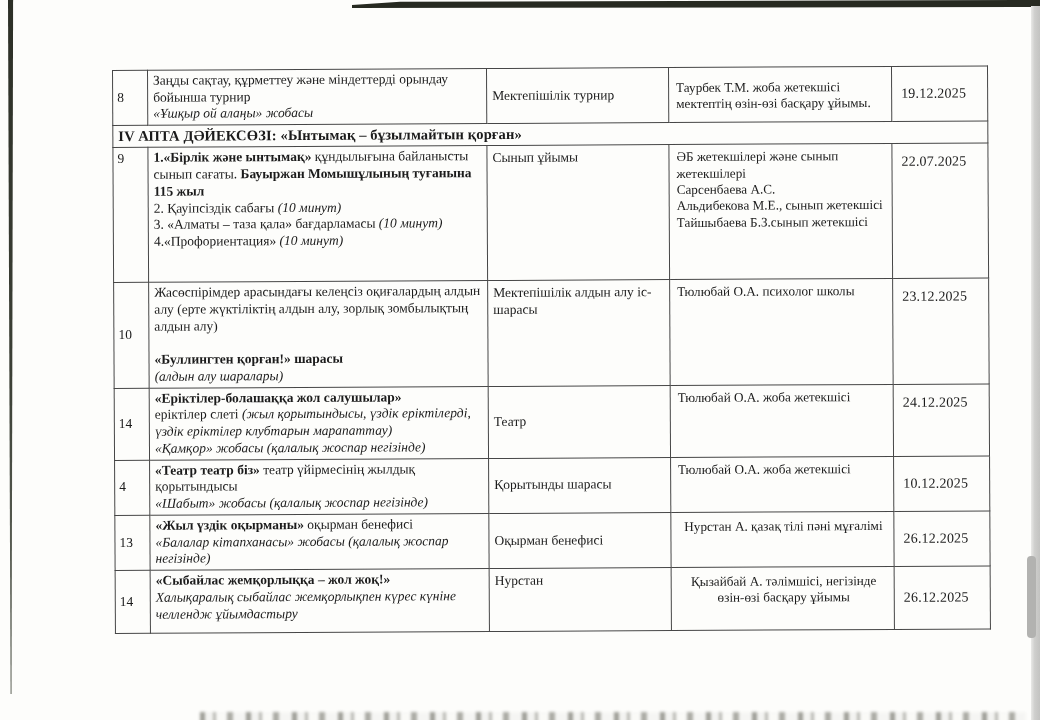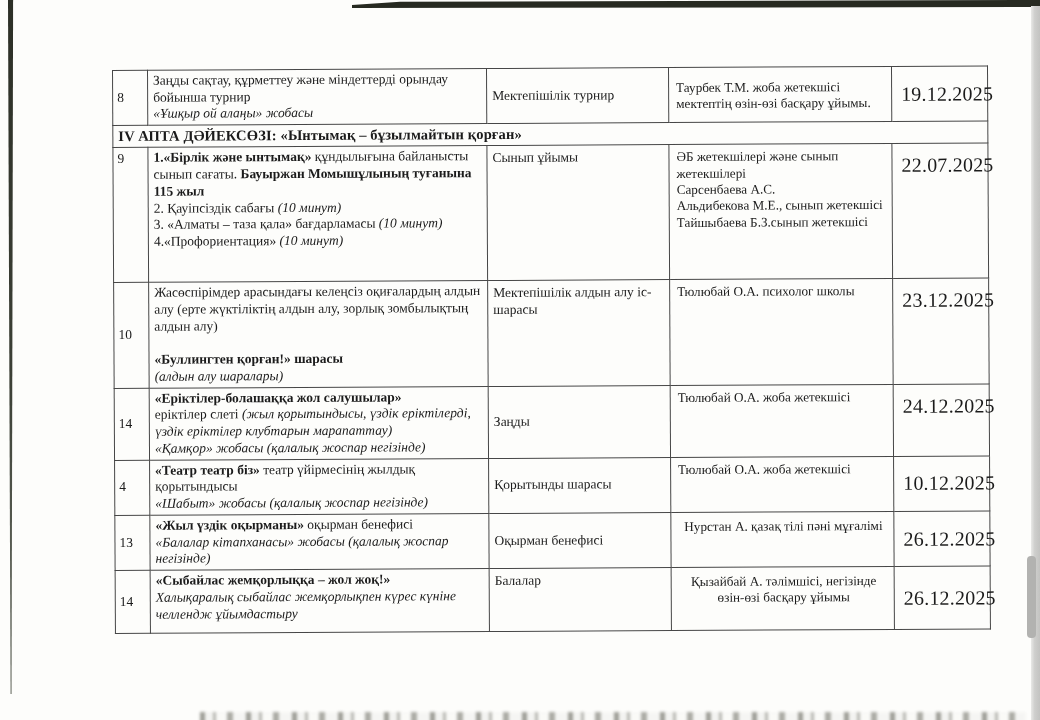--- a/index.html
+++ b/index.html
@@ -60,21 +60,21 @@
   .c-num{vertical-align:middle;padding:1px 2px 1px 4px}
   tbody tr:nth-child(3) .c-num{vertical-align:top;padding-top:3px}
   .c-event{vertical-align:middle;padding:2px 3px 2px 5px}
   tbody tr:nth-child(3) .c-event,
   tbody tr:nth-child(4) .c-event,
   tbody tr:nth-child(8) .c-event{vertical-align:top;padding-top:4px}
   .c-resp{vertical-align:top;padding:4px 5px 2px 7px;font-size:13.2px}
   tbody tr:nth-child(1) .c-resp{vertical-align:middle}
   tbody tr:nth-child(7) .c-resp,
   tbody tr:nth-child(8) .c-resp{text-align:center;padding-top:6px}
-  .c-date{vertical-align:middle;padding:2px 2px 2px 9px;font-size:20px;letter-spacing:.2px}
+  .c-date{vertical-align:middle;padding:2px 2px 2px 9px;font-size:14px;letter-spacing:.2px}
   tbody tr:nth-child(3) .c-date,
   tbody tr:nth-child(4) .c-date,
   tbody tr:nth-child(5) .c-date{vertical-align:top;padding-top:9px}
   .c-section{
     font-weight:bold;font-size:14.6px;vertical-align:middle;
     padding:1px 2px 2px 5px;letter-spacing:.1px;
   }
 </style>
 </head>
 <body>
@@ -123,21 +123,21 @@
           <td class="c-act"><span class="s-n">Жасөспірімдер арасындағы келеңсіз оқиғалардың алдын алу (ерте жүктіліктің алдын алу, зорлық зомбылықтың алдын алу)</span><br><br><span class="s-b">«Буллингтен қорған!» шарасы</span><br><span class="s-i">(алдын алу шаралары)</span></td>
           <td class="c-event">Мектепішілік алдын алу іс-шарасы</td>
           <td class="c-resp">
             <div>Тюлюбай О.А. психолог школы</div>
           </td>
           <td class="c-date">23.12.2025</td>
         </tr>
         <tr>
           <td class="c-num">14</td>
           <td class="c-act"><span class="s-b">«Еріктілер-болашаққа жол салушылар»</span><br><span class="s-n">еріктілер слеті </span><span class="s-i">(жыл қорытындысы, үздік еріктілерді, үздік еріктілер клубтарын марапаттау)</span><br><span class="s-i">«Қамқор» жобасы (қалалық жоспар негізінде)</span></td>
-          <td class="c-event">Заңды</td>
+          <td class="c-event">Театр</td>
           <td class="c-resp">
             <div>Тюлюбай О.А. жоба жетекшісі</div>
           </td>
           <td class="c-date">24.12.2025</td>
         </tr>
         <tr>
           <td class="c-num">4</td>
           <td class="c-act"><span class="s-b">«Театр театр біз»</span><span class="s-n"> театр үйірмесінің жылдық қорытындысы</span><br><span class="s-i">«Шабыт» жобасы (қалалық жоспар негізінде)</span></td>
           <td class="c-event">Қорытынды шарасы</td>
           <td class="c-resp">
@@ -150,21 +150,21 @@
           <td class="c-act"><span class="s-b">«Жыл үздік оқырманы»</span><span class="s-n"> оқырман бенефисі</span><br><span class="s-i">«Балалар кітапханасы» жобасы (қалалық жоспар негізінде)</span></td>
           <td class="c-event">Оқырман бенефисі</td>
           <td class="c-resp">
             <div>Нурстан А. қазақ тілі пәні мұғалімі</div>
           </td>
           <td class="c-date">26.12.2025</td>
         </tr>
         <tr>
           <td class="c-num">14</td>
           <td class="c-act"><span class="s-b">«Сыбайлас жемқорлыққа – жол жоқ!»</span><br><span class="s-i">Халықаралық сыбайлас жемқорлықпен күрес күніне челлендж ұйымдастыру</span></td>
-          <td class="c-event">Балалар</td>
+          <td class="c-event">Нурстан</td>
           <td class="c-resp">
             <div>Қызайбай А. тәлімшісі, негізінде өзін-өзі басқару ұйымы</div>
           </td>
           <td class="c-date">26.12.2025</td>
         </tr>
       </tbody>
   </table>
 </div>
 
 <div class="right-strip"></div>

